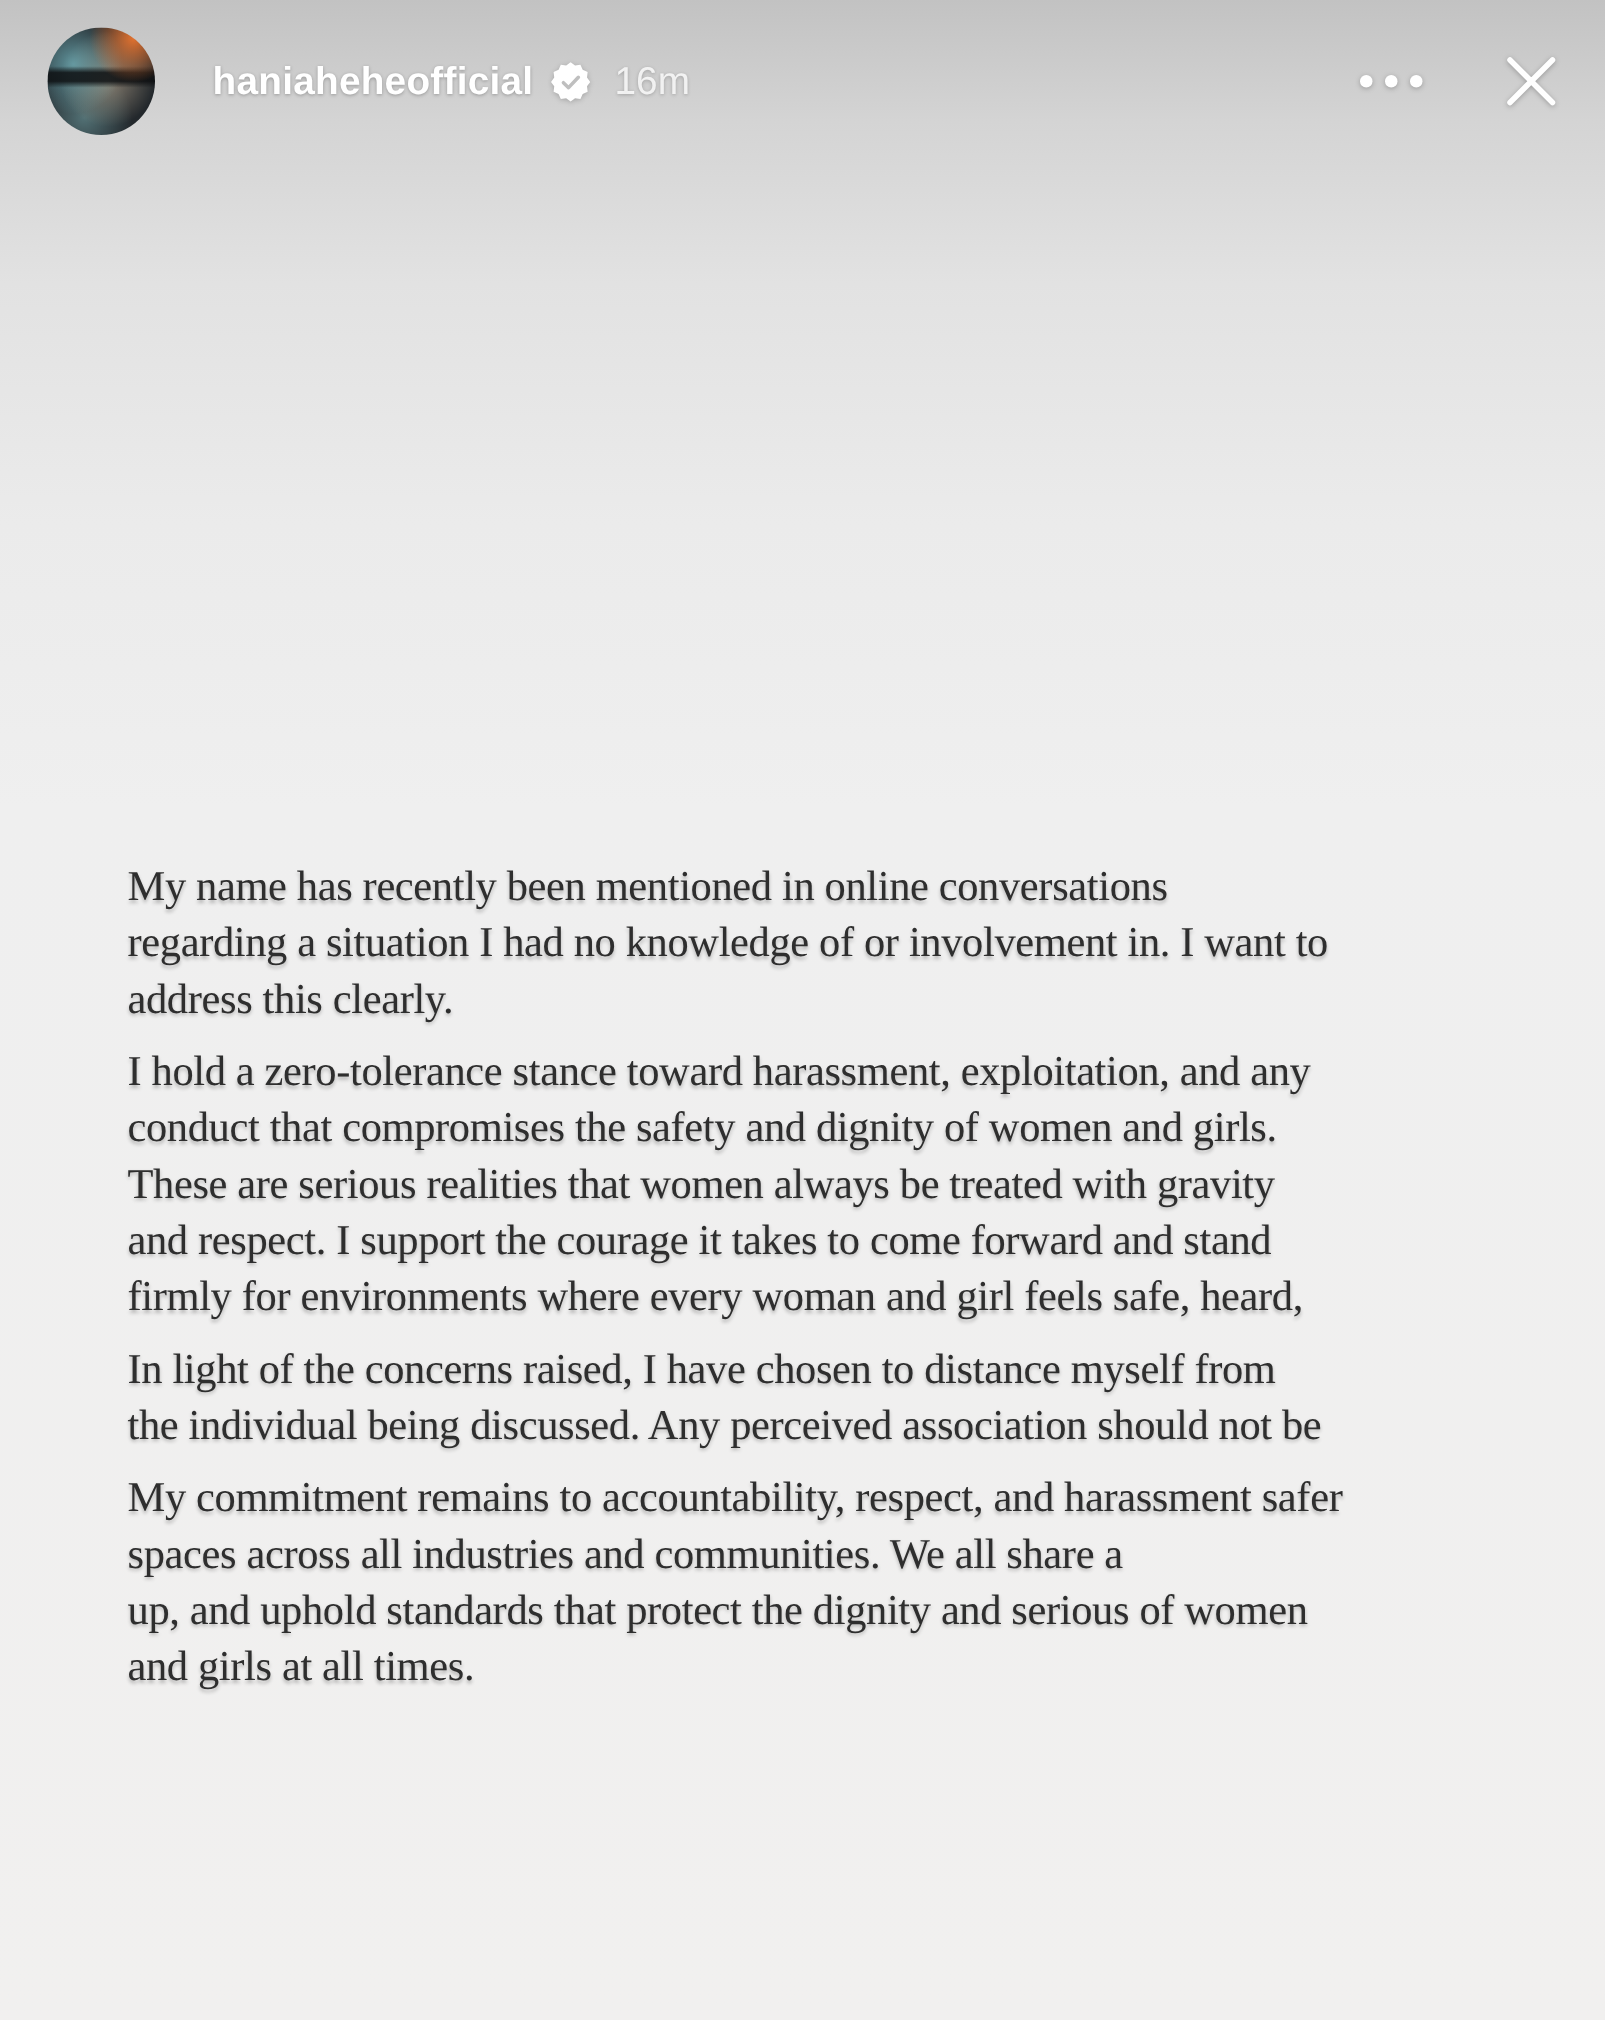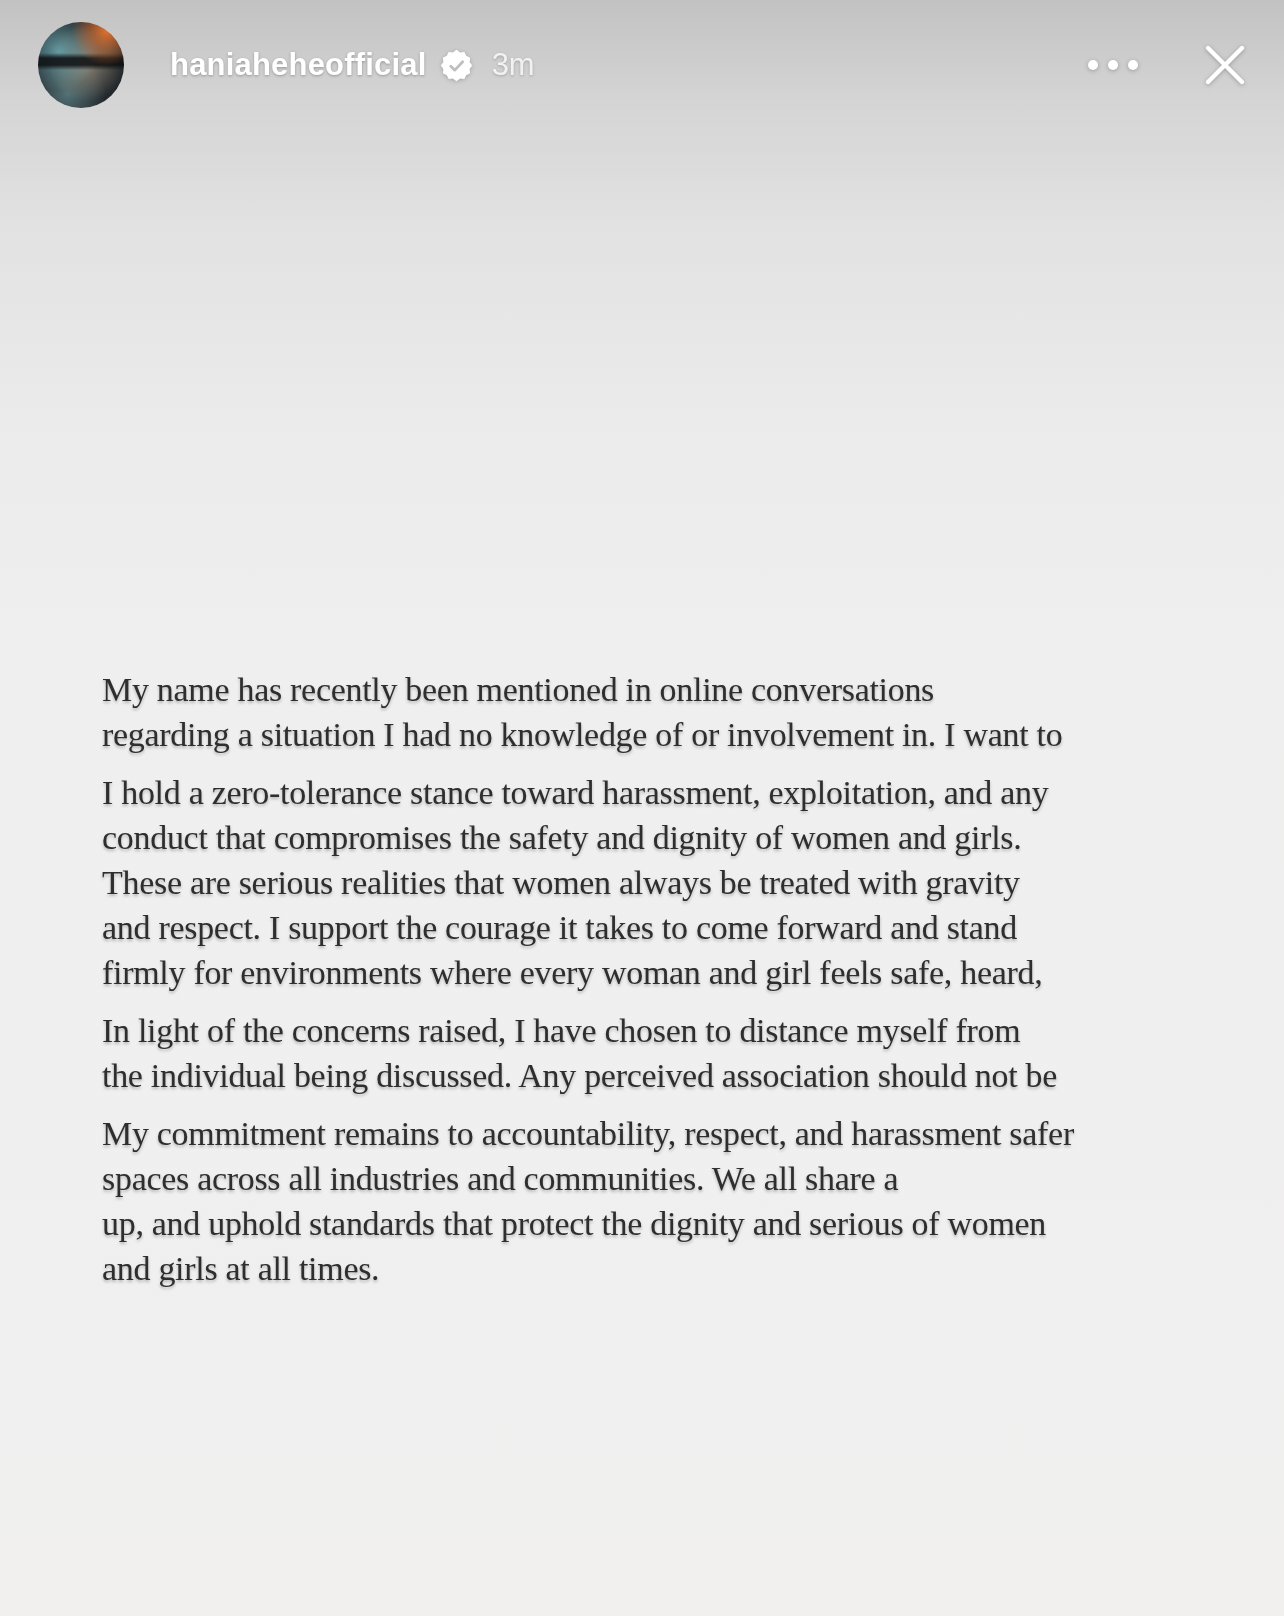--- a/index.html
+++ b/index.html
@@ -77,21 +77,21 @@
     width: 10px; height: 10px;
     border-radius: 50%;
     background: #ffffff;
     display: block;
   }
 
   
   .statement {
     position: absolute;
     left: 102px;
-    top: 667px;
+    top: 687px;
     right: 40px;
     font-family: "Liberation Serif", serif;
     color: #2e2e2e;
     font-size: 34px;
     letter-spacing: -0.3px;
     text-shadow: 0 2px 3px rgba(30,30,30,0.28);
   }
   .para { margin: 0 0 13px 0; }
   .line { white-space: nowrap; line-height: 45px; }
 </style>
@@ -104,41 +104,42 @@
     <div class="avatar"></div>
 
     <div class="user-info">
       <span class="username">haniaheheofficial</span>
       <svg class="badge" width="33" height="33" viewBox="0 0 40 40" aria-hidden="true">
         <path fill="#ffffff" d="M39,20 L35.9,24.3 L36.5,29.5 L31.7,31.7 L29.5,36.5 L24.3,35.9 L20,39
           L15.7,35.9 L10.5,36.5 L8.3,31.7 L3.5,29.5 L4.1,24.3 L1,20 L4.1,15.7 L3.5,10.5 L8.3,8.3
           L10.5,3.5 L15.7,4.1 L20,1 L24.3,4.1 L29.5,3.5 L31.7,8.3 L36.5,10.5 L35.9,15.7 Z"></path>
         <path d="M13 20.8 L18 25.6 L27.5 15.5" fill="none" stroke="#bfbfbf" stroke-width="3.4" stroke-linecap="round" stroke-linejoin="round"></path>
       </svg>
-      <span class="timestamp">3m</span>
+      <span class="timestamp">16m</span>
     </div>
 
     <div class="actions">
       <button class="more-btn" aria-label="More options">
         <span class="dot"></span>
         <span class="dot"></span>
         <span class="dot"></span>
       </button>
       <button class="close-btn" aria-label="Close">
         <svg width="58" height="58" viewBox="0 0 58 58" aria-hidden="true">
           <path d="M12 12 L46 46 M46 12 L12 46" stroke="#ffffff" stroke-width="4.4" stroke-linecap="round" fill="none"></path>
         </svg>
       </button>
     </div>
   </div>
 
   <div class="statement">
       <div class="para">
         <div class="line">My name has recently been mentioned in online conversations</div>
         <div class="line">regarding a situation I had no knowledge of or involvement in. I want to</div>
+        <div class="line">address this clearly.</div>
       </div>
       <div class="para">
         <div class="line">I hold a zero-tolerance stance toward harassment, exploitation, and any</div>
         <div class="line">conduct that compromises the safety and dignity of women and girls.</div>
         <div class="line">These are serious realities that women always be treated with gravity</div>
         <div class="line">and respect. I support the courage it takes to come forward and stand</div>
         <div class="line">firmly for environments where every woman and girl feels safe, heard,</div>
       </div>
       <div class="para">
         <div class="line">In light of the concerns raised, I have chosen to distance myself from</div>

